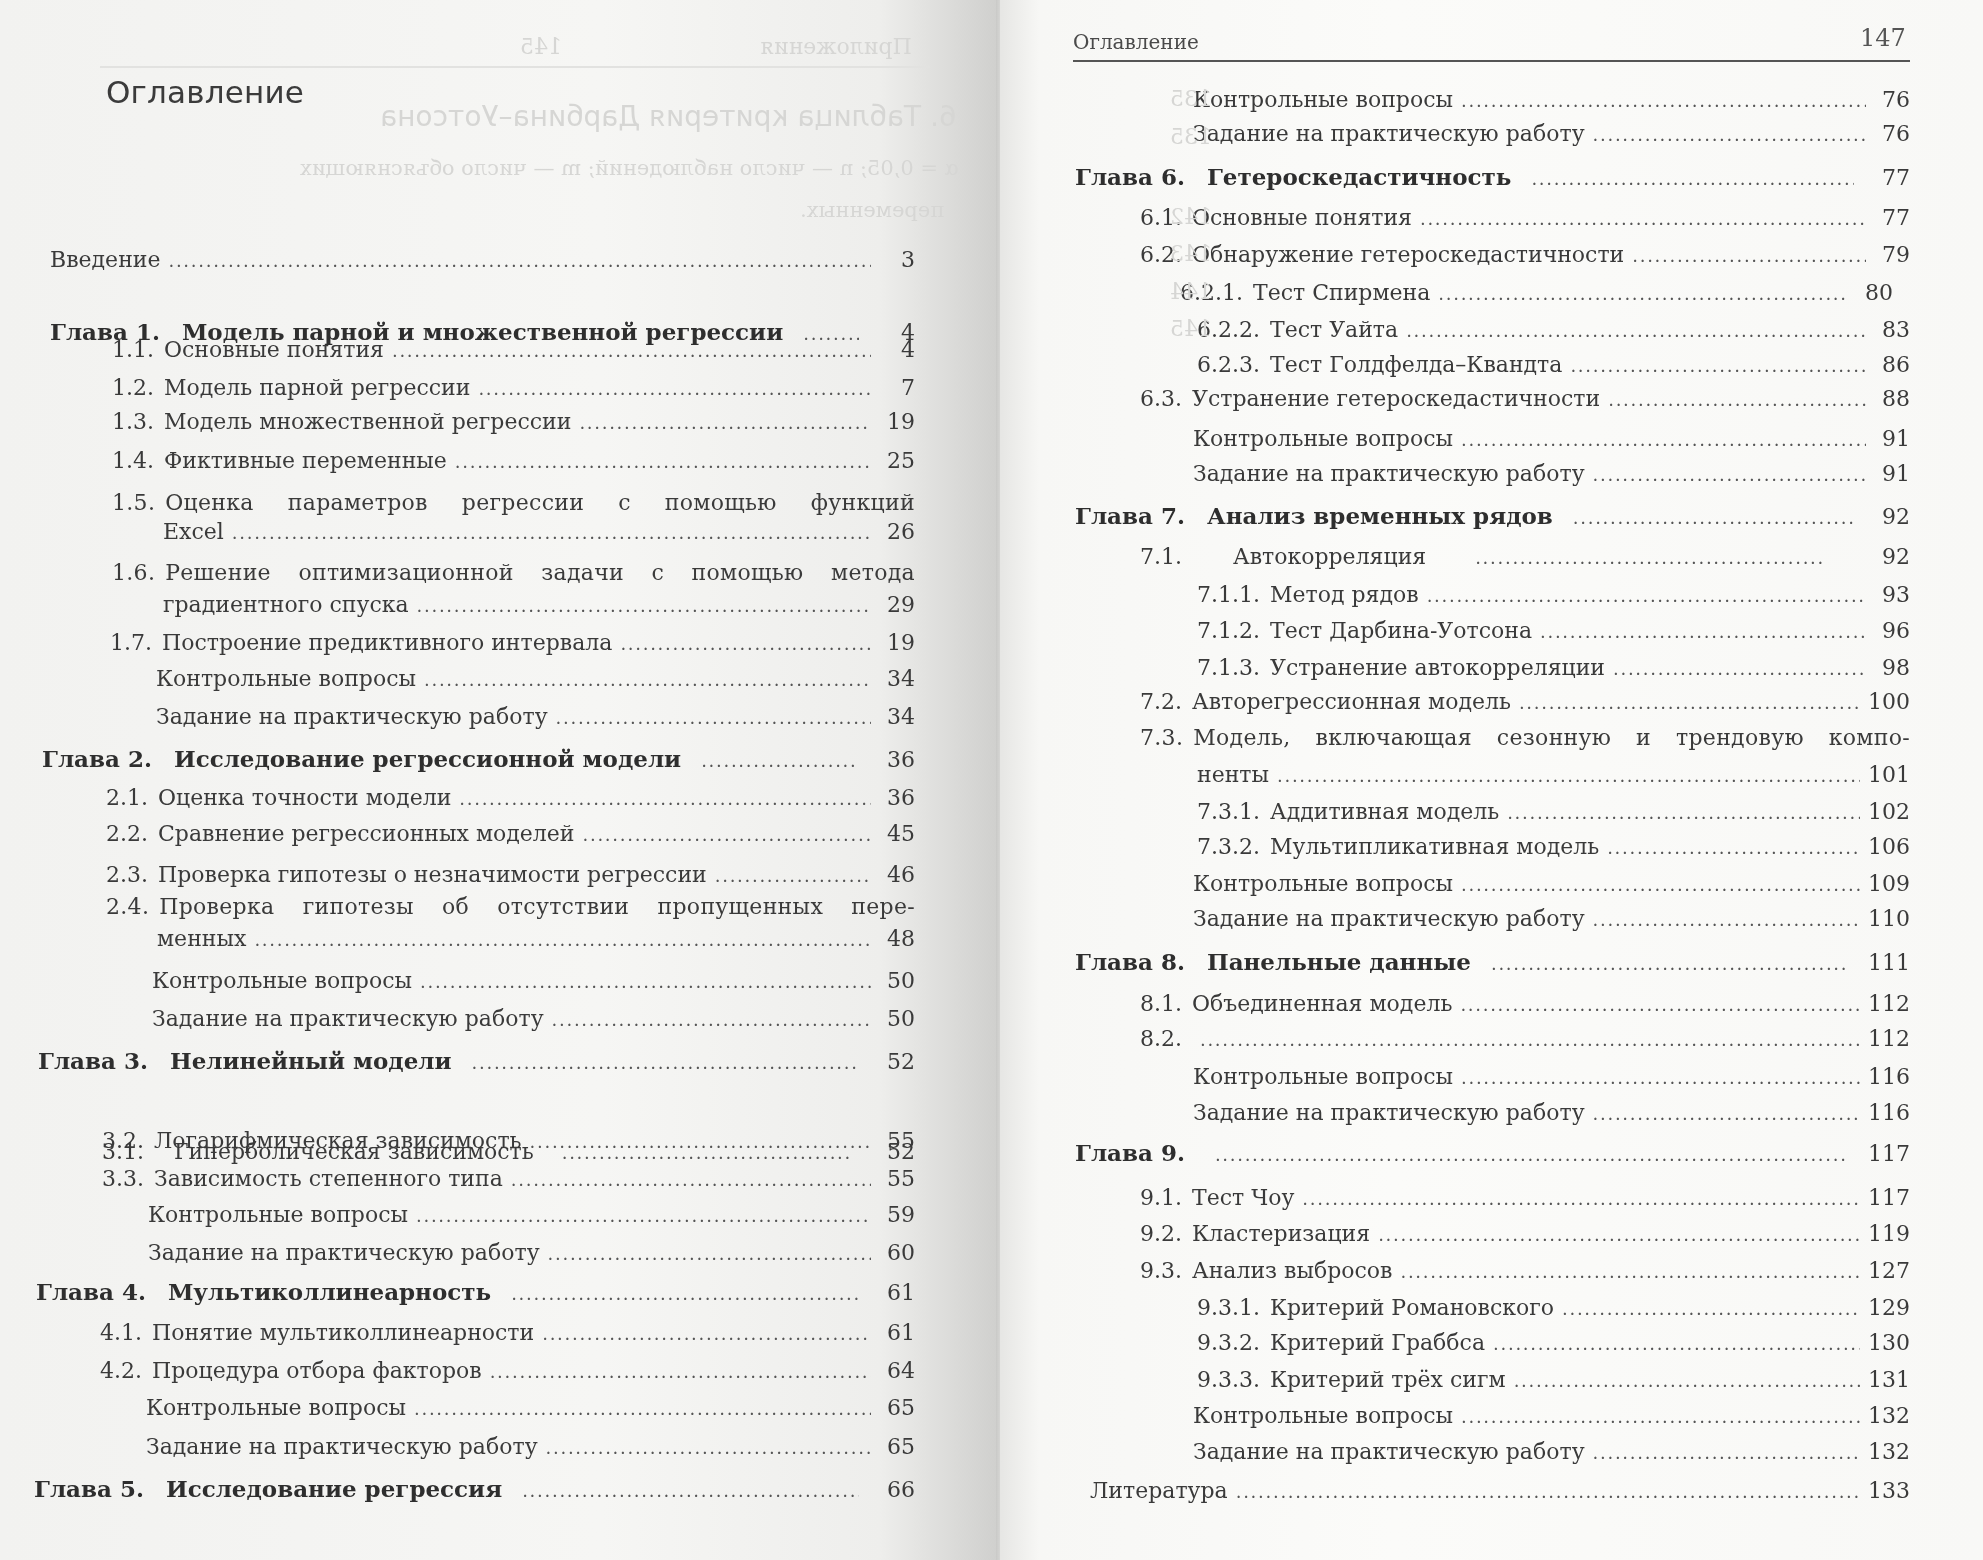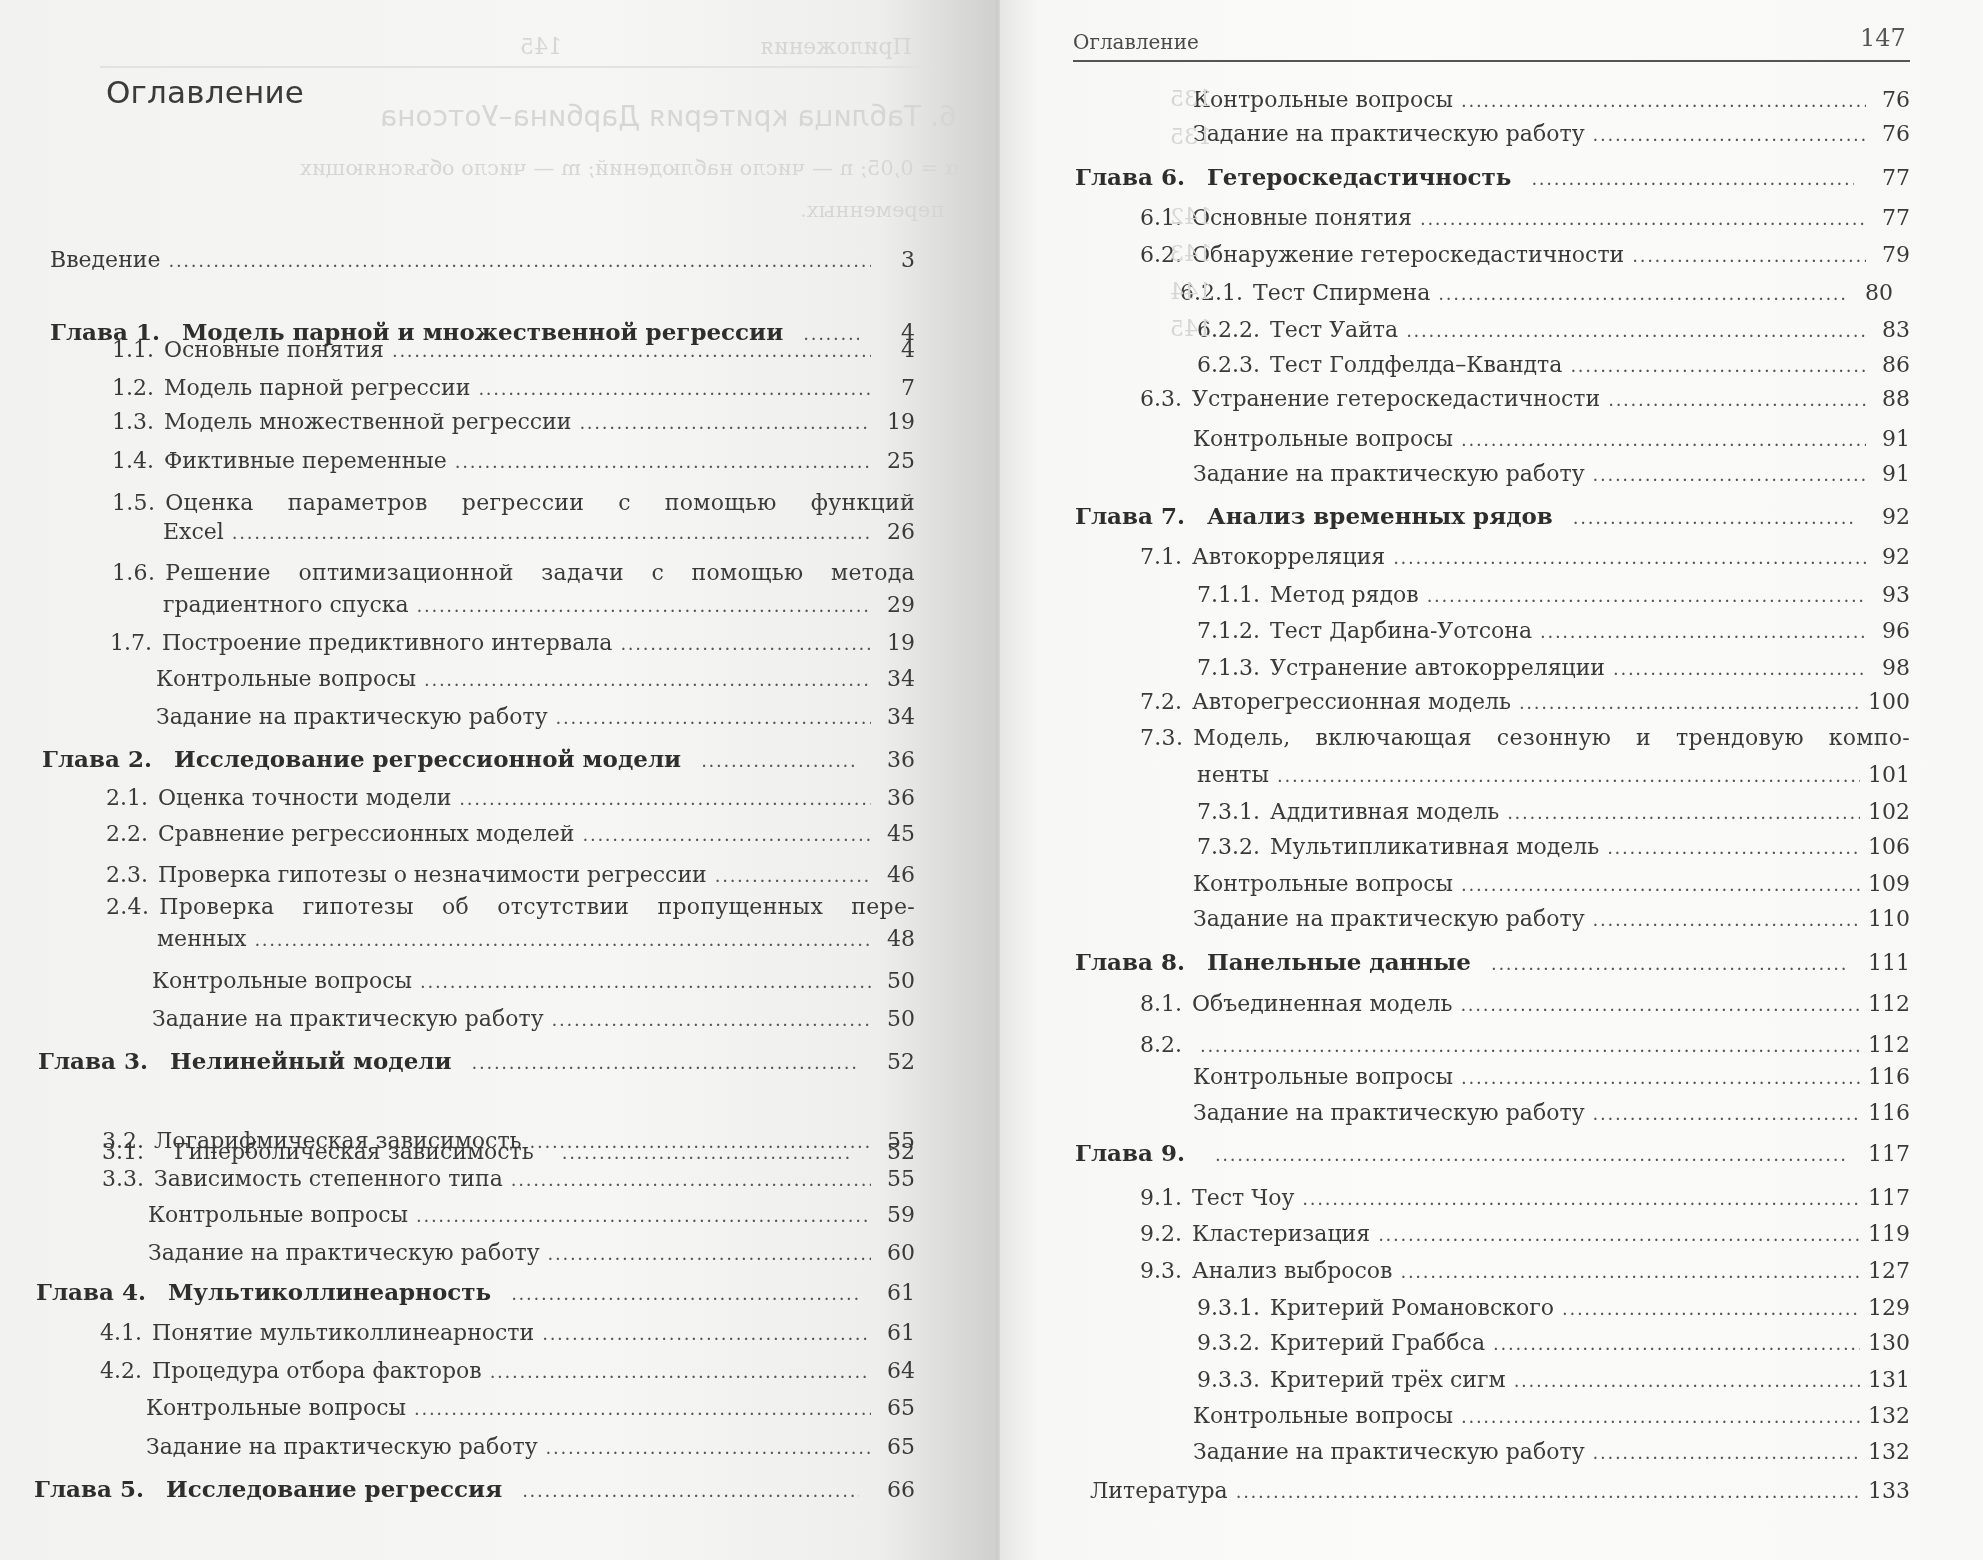--- a/index.html
+++ b/index.html
@@ -309,21 +309,21 @@
         <span class="lbl">Задание на практическую работу</span>
         <span class="dots"></span>
         <span class="pg">91</span>
       </div>
       <div class="row chapter" style="left: 75px; top: 502px; width: 835px;">
         <span class="num">Глава 7.</span>
         <span class="lbl">Анализ временных рядов</span>
         <span class="dots"></span>
         <span class="pg">92</span>
       </div>
-      <div class="row plain" style="left: 140px; top: 543px; width: 770px;">
+      <div class="row plain" style="left: 140px; top: 543px; width: 770px; gap: 41px;">
         <span class="num">7.1.</span>
         <span class="lbl">Автокорреляция</span>
         <span class="dots"></span>
         <span class="pg">92</span>
       </div>
       <div class="row plain" style="left: 197px; top: 581px; width: 713px;">
         <span class="num">7.1.1.</span>
         <span class="lbl">Метод рядов</span>
         <span class="dots"></span>
         <span class="pg">93</span>
@@ -379,21 +379,21 @@
         <span class="lbl">Панельные данные</span>
         <span class="dots"></span>
         <span class="pg">111</span>
       </div>
       <div class="row plain" style="left: 140px; top: 990px; width: 770px;">
         <span class="num">8.1.</span>
         <span class="lbl">Объединенная модель</span>
         <span class="dots"></span>
         <span class="pg">112</span>
       </div>
-      <div class="row plain" style="left: 140px; top: 1025px; width: 770px; margin-top: 6px;">
+      <div class="row plain" style="left: 140px; top: 1025px; width: 770px;">
         <span class="num">8.2.</span>
         <span class="dots"></span>
         <span class="pg">112</span>
       </div>
       <div class="row plain" style="left: 193px; top: 1063px; width: 717px;">
         <span class="lbl">Контрольные вопросы</span>
         <span class="dots"></span>
         <span class="pg">116</span>
       </div>
       <div class="row plain" style="left: 193px; top: 1099px; width: 717px;">

